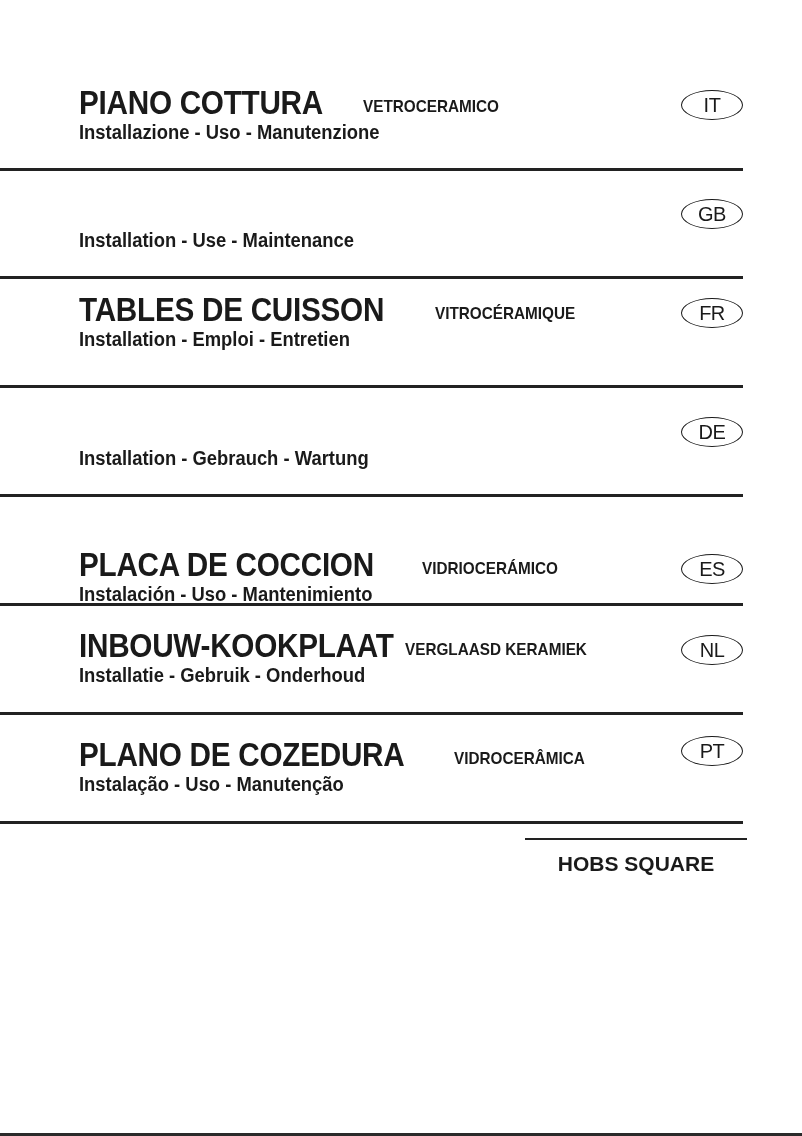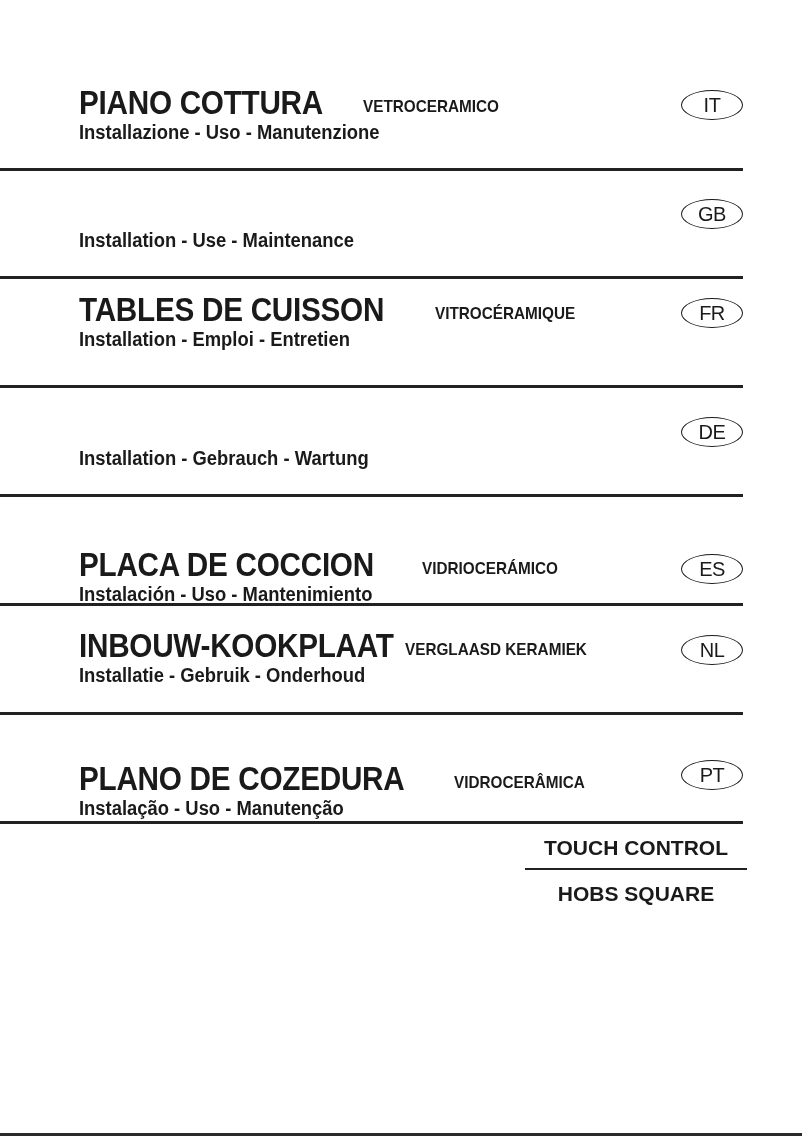--- a/index.html
+++ b/index.html
@@ -154,29 +154,28 @@
 <div class="section" style="top:627px;padding-left:25px;">
   <div class="title-line">
     <span class="title-main">INBOUW-KOOKPLAAT</span>
     <span class="title-sub" style="left:326px;">VERGLAASD KERAMIEK</span>
   </div>
   <div class="subtitle">Installatie - Gebruik - Onderhoud</div>
   <div class="country-badge" style="top:8px;">NL</div>
 </div>
 <div class="divider" style="top:712px;"></div>
 
-<div class="section" style="top:736px;margin-top:24px;">
+<div class="section" style="top:736px;">
   <div class="title-line">
     <span class="title-main">PLANO DE COZEDURA</span>
     <span class="title-sub" style="left:375px;">VIDROCERÂMICA</span>
   </div>
   <div class="subtitle">Instalação - Uso - Manutenção</div>
   <div class="country-badge" style="top:0;">PT</div>
 </div>
 <div class="divider" style="top:821px;"></div>
 
 <div class="model-block">
-  <div class="model-line">TOUCH CONTROL</div>
   <div class="model-sep"></div>
   <div class="model-line">HOBS SQUARE</div>
 </div>
 
 <div class="bottom-rule"></div>
 
 </body></html>

